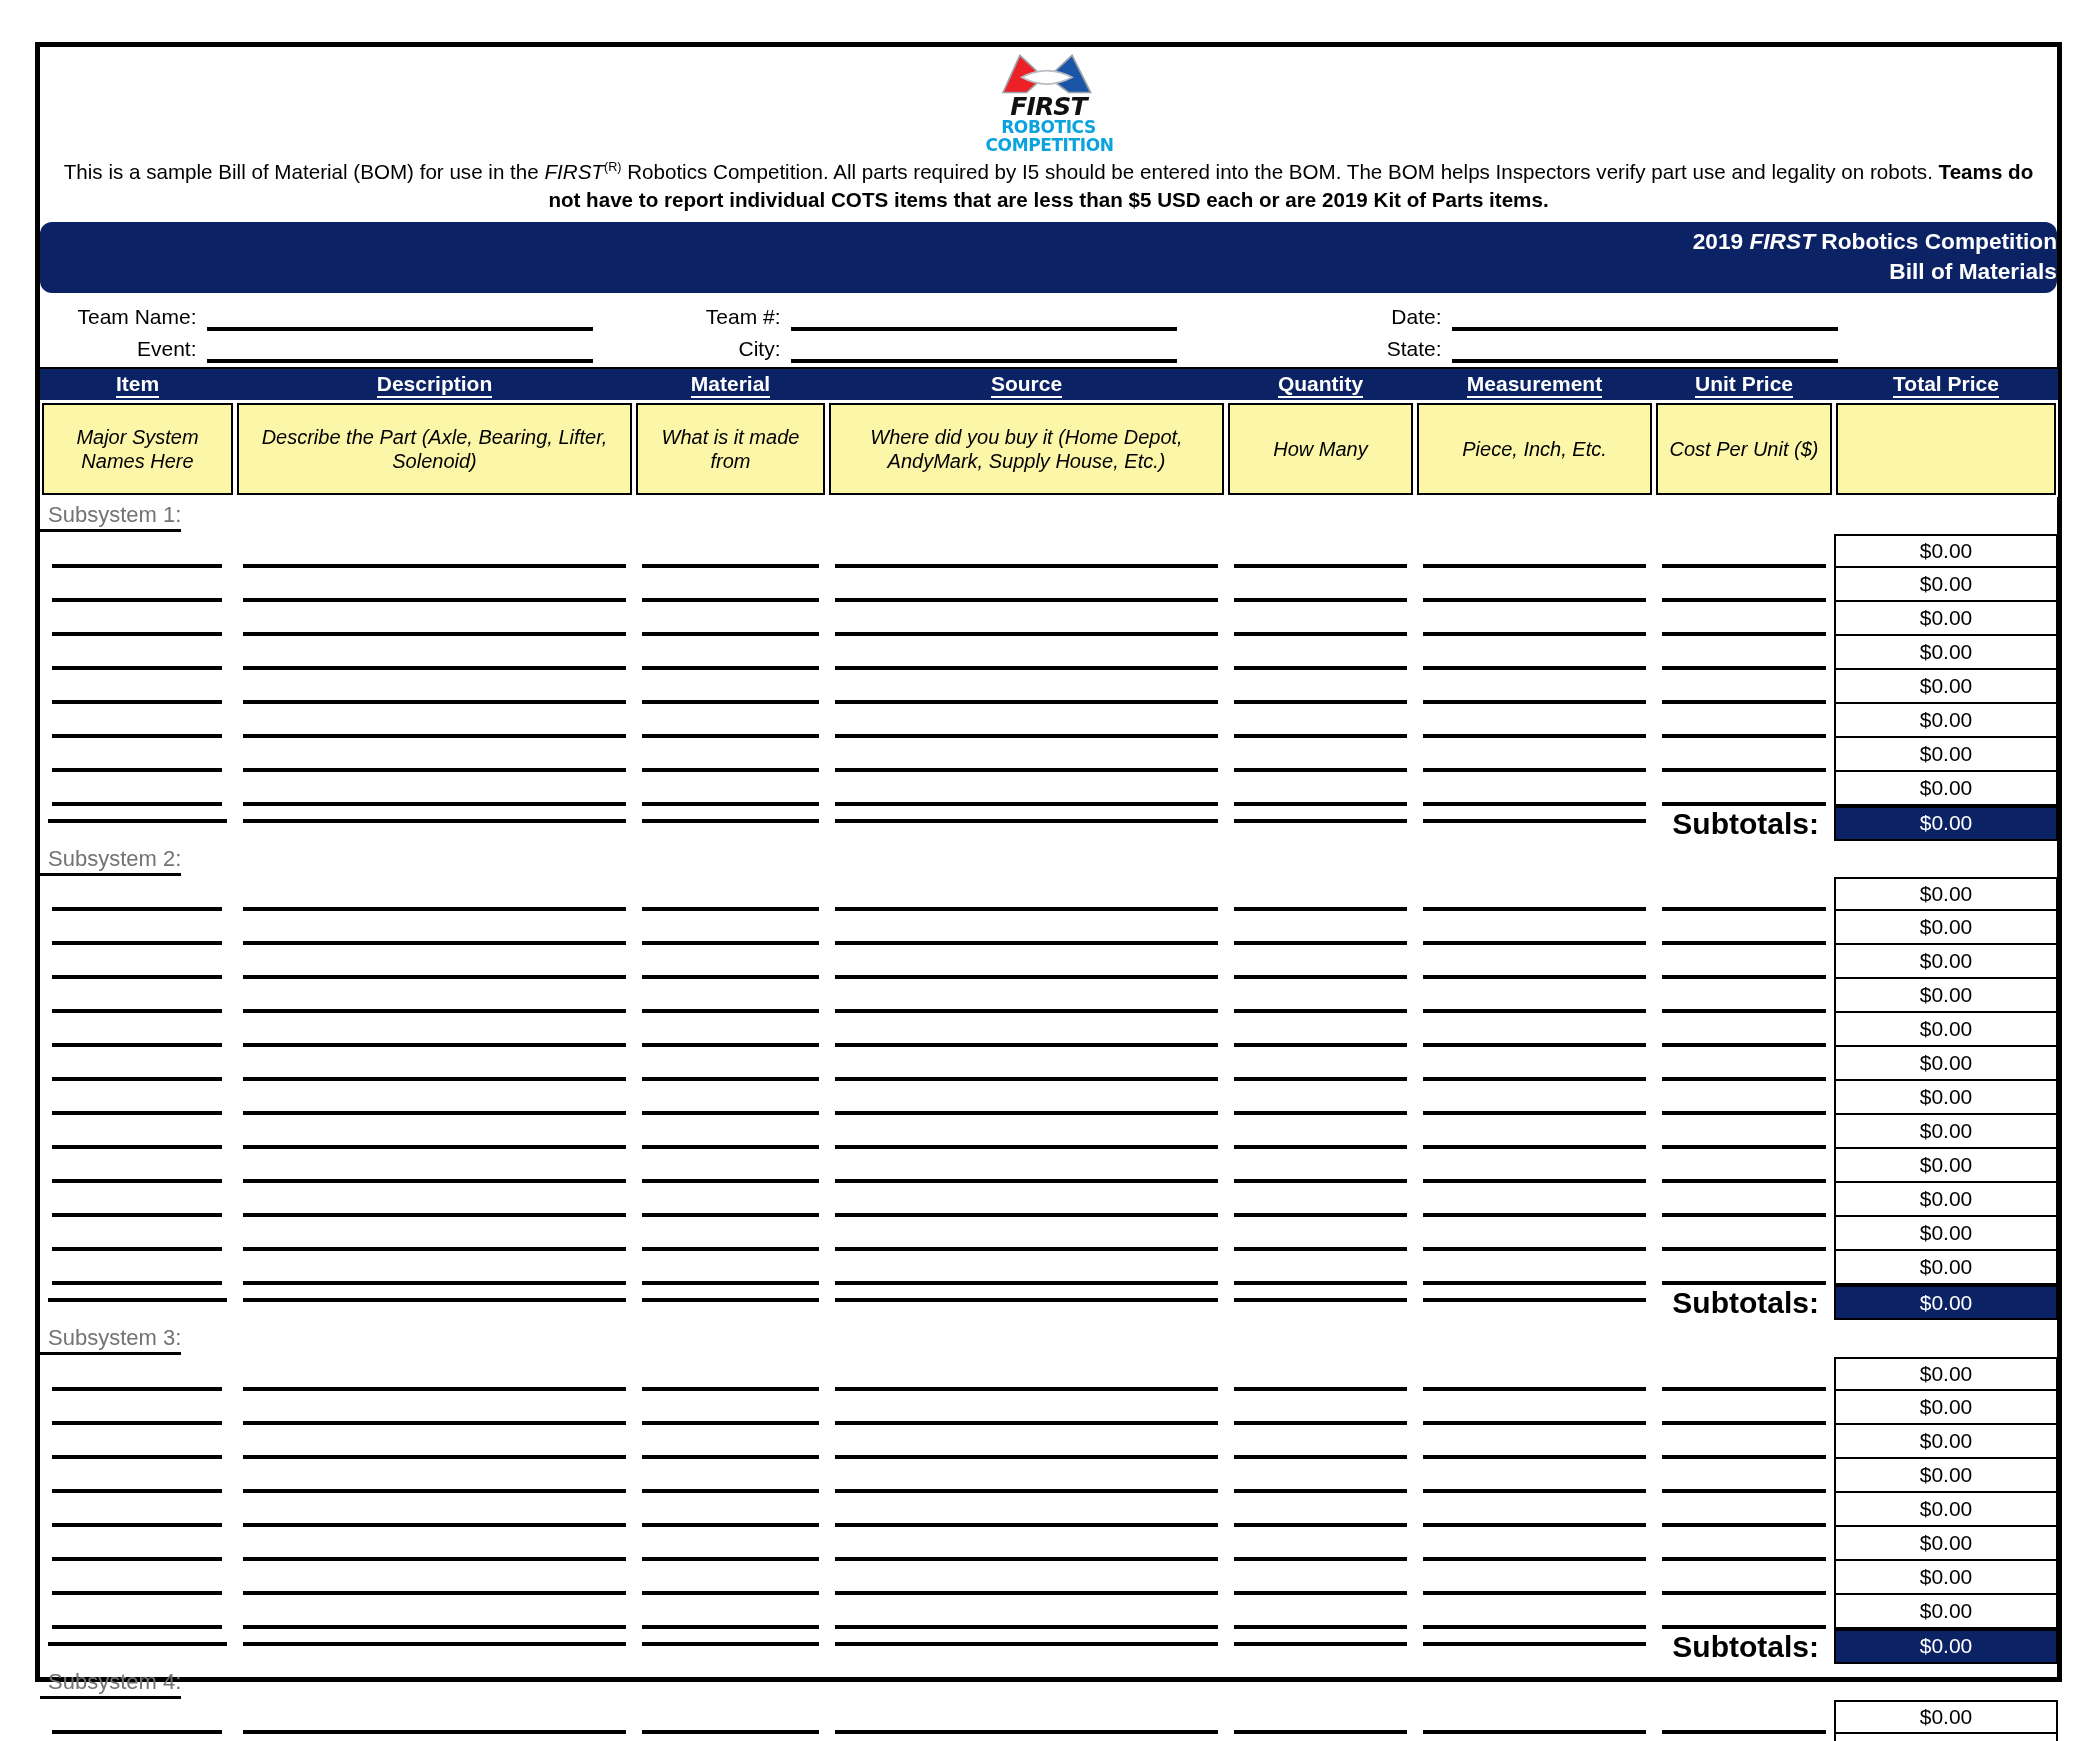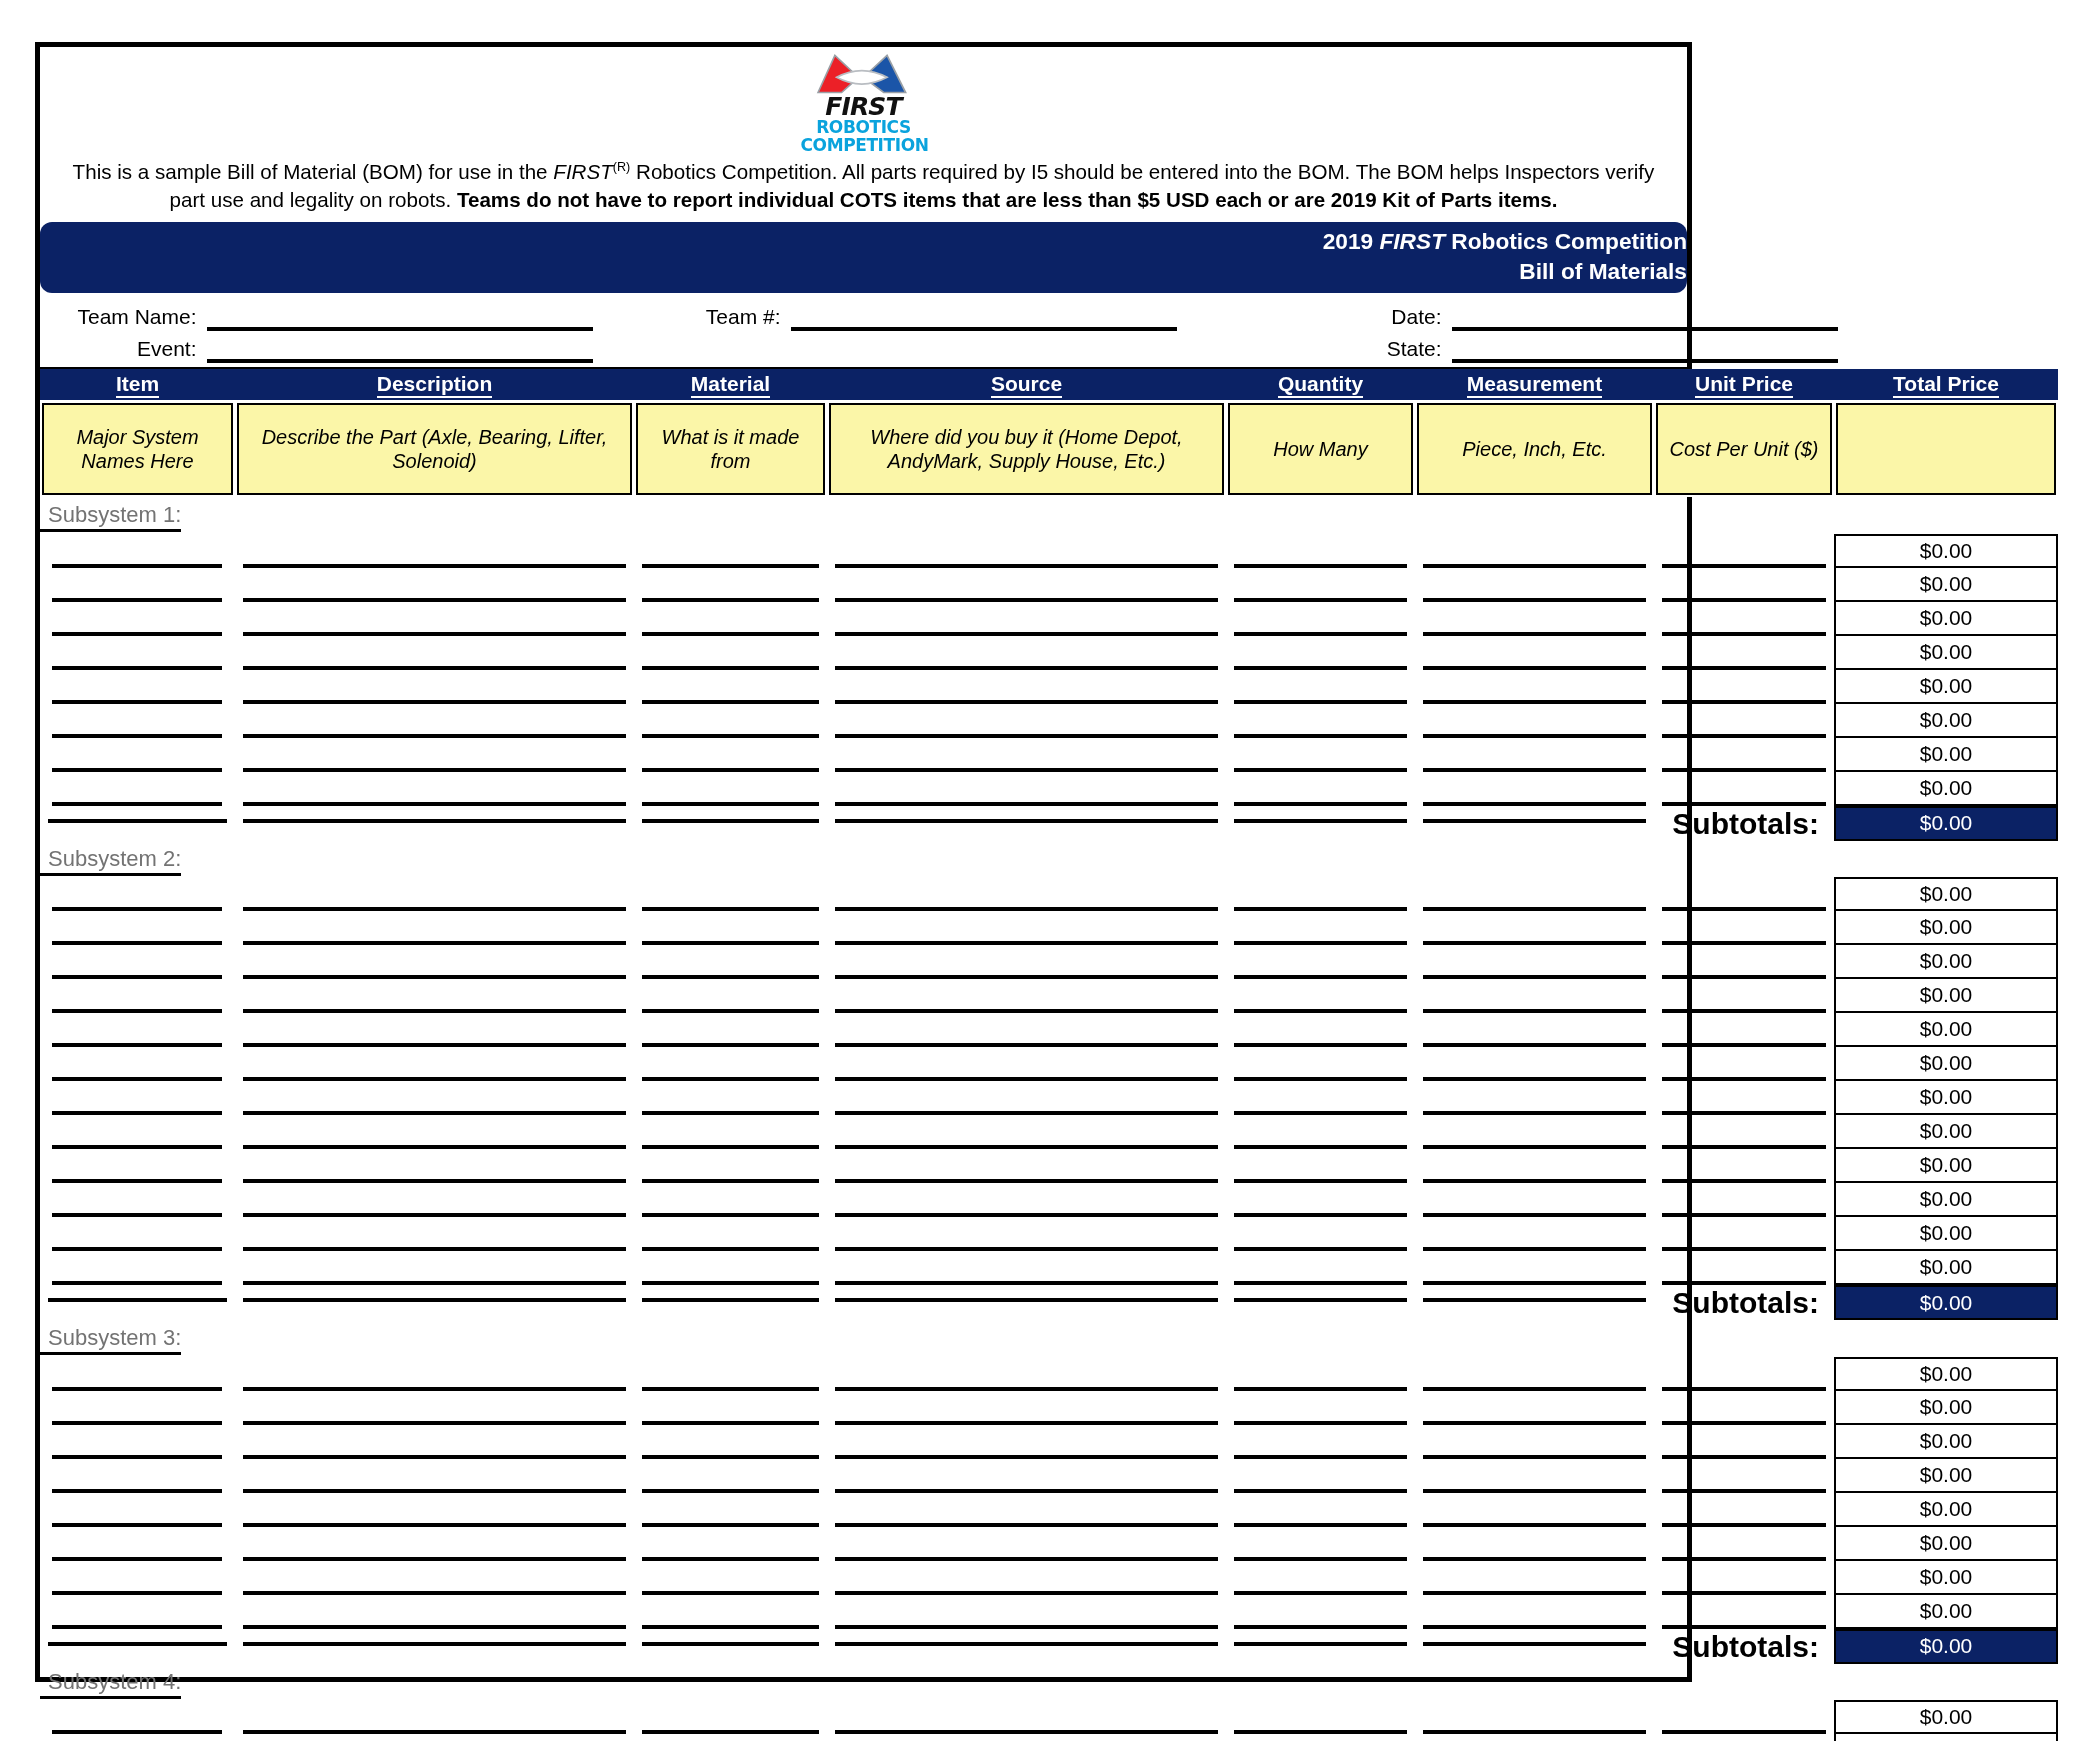--- a/index.html
+++ b/index.html
@@ -6,21 +6,21 @@
   html, body {
     margin: 0; padding: 0;
     background: #ffffff;
     font-family: "Liberation Sans", sans-serif;
   }
   body { width: 2098px; height: 1742px; overflow: hidden; }
 
   .page {
     position: absolute;
     left: 35px; top: 42px;
-    width: 1657px; height: 1640px;
+    width: 2027px; height: 1640px;
     border: 5px solid #000000;
     background: #ffffff;
   }
 
   
   .logo-wrap {
     width: 100%;
     display: flex; justify-content: center; align-items: flex-start;
     padding-top: 5px;
   }
@@ -197,20 +197,24 @@
         <div class="info-line"></div>
       </div>
       <div class="info-row">
         <div class="info-label">Event:</div>
         <div class="info-line"></div>
       </div>
     </div>
     <div class="info-group g2">
       <div class="info-row">
         <div class="info-label">Team #:</div>
+        <div class="info-line"></div>
+      </div>
+      <div class="info-row">
+        <div class="info-label">City:</div>
         <div class="info-line"></div>
       </div>
     </div>
     <div class="info-group g3">
       <div class="info-row">
         <div class="info-label">Date:</div>
         <div class="info-line"></div>
       </div>
       <div class="info-row">
         <div class="info-label">State:</div>

